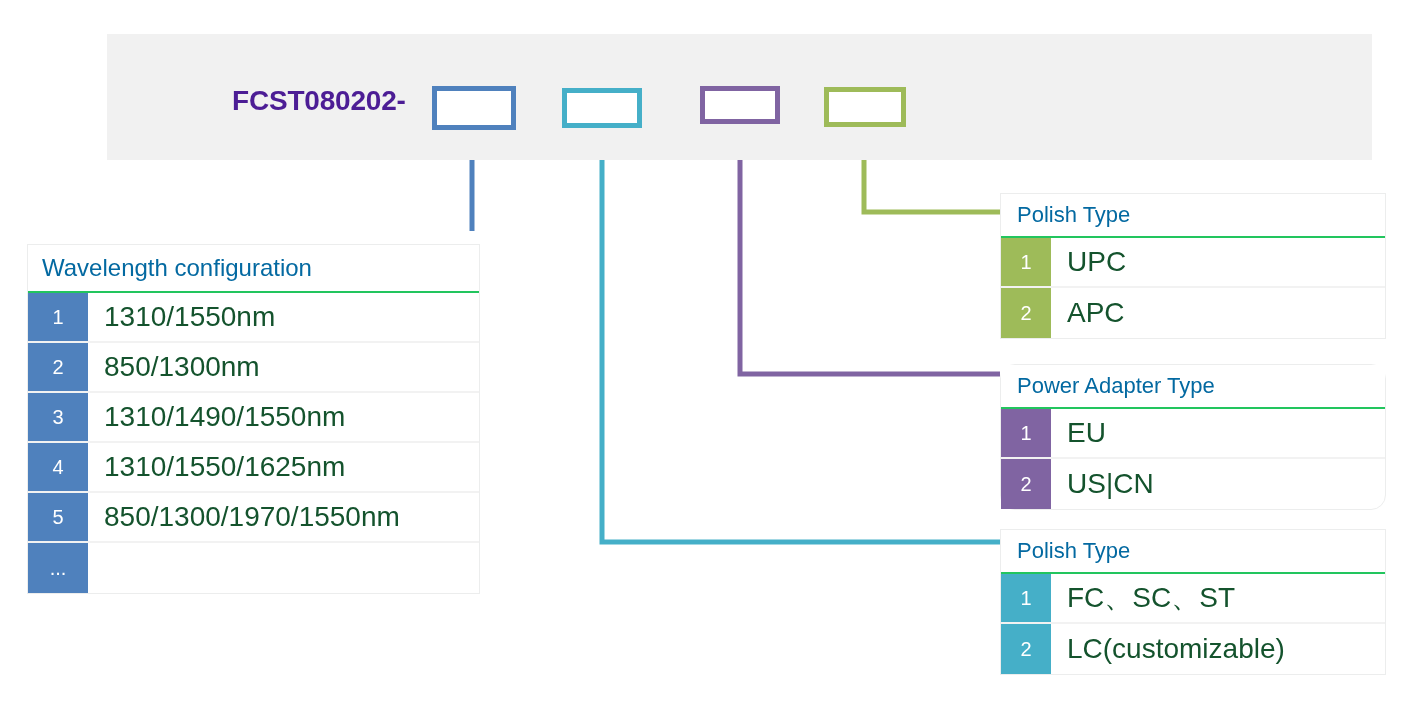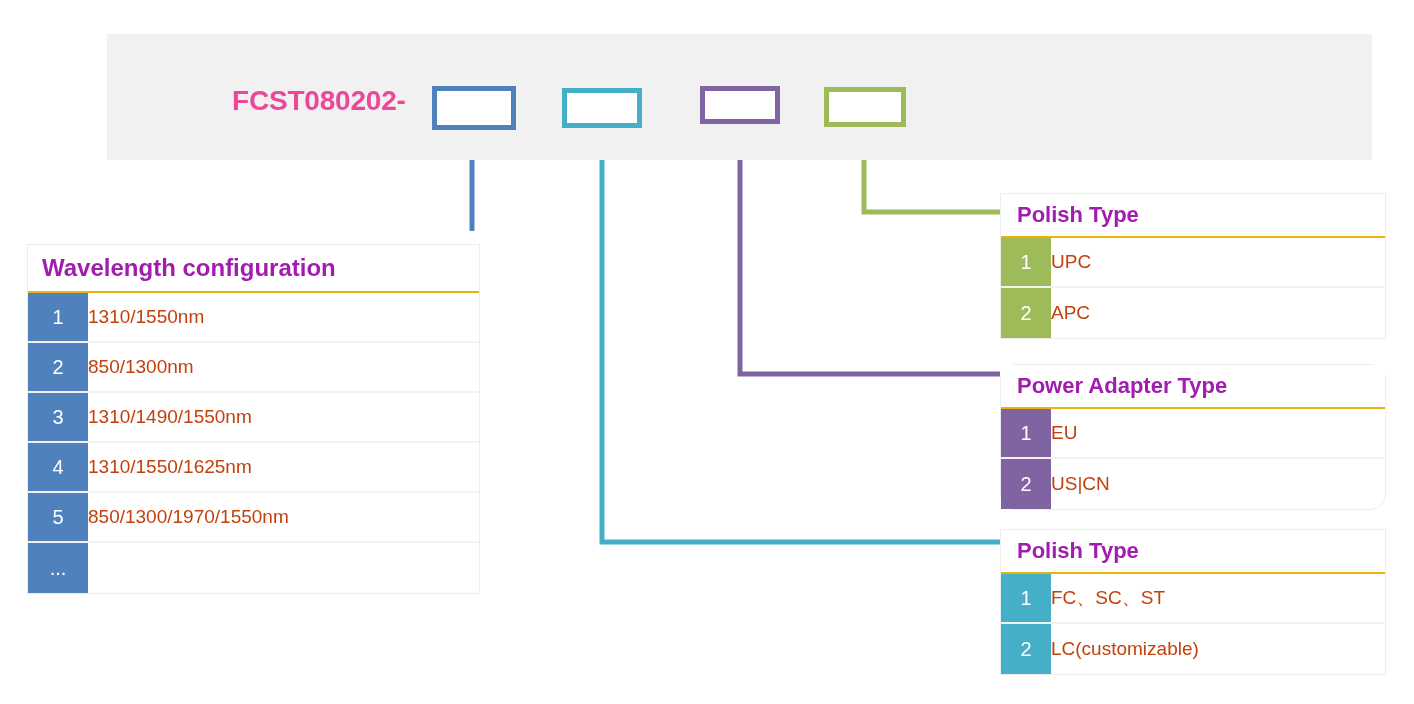--- a/index.html
+++ b/index.html
@@ -39,21 +39,21 @@
     background: #f1f1f1;
     z-index: 2;
   }
 
   .part-number {
     position: absolute;
     left: 232px;
     top: 85px;
     font-size: 28px;
     font-weight: bold;
-    color: #ec4899;
+    color: #4c1d95;
     letter-spacing: -0.2px;
     white-space: nowrap;
     z-index: 3;
   }
 
   
   .code-box {
     position: absolute;
     background: #ffffff;
     z-index: 3;
@@ -66,24 +66,24 @@
     border: 1px solid #eceded;
     z-index: 4;
   }
 
   .legend-title {
     height: 44px;
     display: flex;
     align-items: center;
     padding-left: 16px;
     font-size: 22px;
-    font-weight: bold;
-    color: #a21caf;
-    background: #ffffff;
-    border-bottom: 2px solid #eab308;
+    font-weight: normal;
+    color: #0369a1;
+    background: #ffffff;
+    border-bottom: 2px solid #22c55e;
     white-space: nowrap;
   }
 
   .legend-row {
     display: flex;
     align-items: stretch;
     height: 50px;
     border-bottom: 2px solid #f2f2f2;
   }
   .legend-row:last-child { border-bottom: none; }
@@ -96,22 +96,23 @@
     justify-content: center;
     color: #ffffff;
     font-size: 20px;
     line-height: 1;
   }
 
   .legend-val {
     flex: 1;
     display: flex;
     align-items: center;
-    font-size: 19px;
-    color: #c2410c;
+    padding-left: 16px;
+    font-size: 28px;
+    color: #14532d;
     white-space: nowrap;
   }
 
   
   #table-wavelength { left: 27px; top: 244px; width: 453px; }
   #table-wavelength .legend-title { height: 48px; font-size: 24px; padding-left: 14px; }
   #table-wavelength .legend-key { width: 60px; min-width: 60px; }
 
   #table-polish  { left: 1000px; top: 193px; width: 386px; }
   #table-power   { left: 1000px; top: 364px; width: 386px; border-radius: 15px; }

